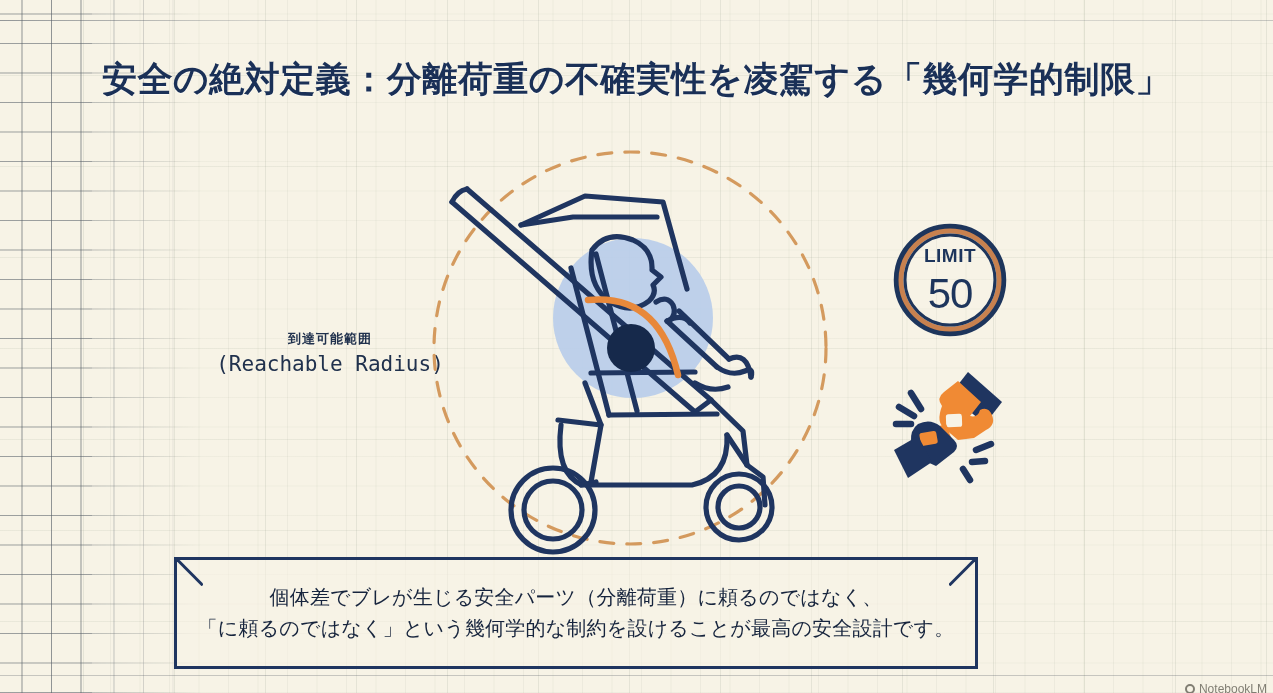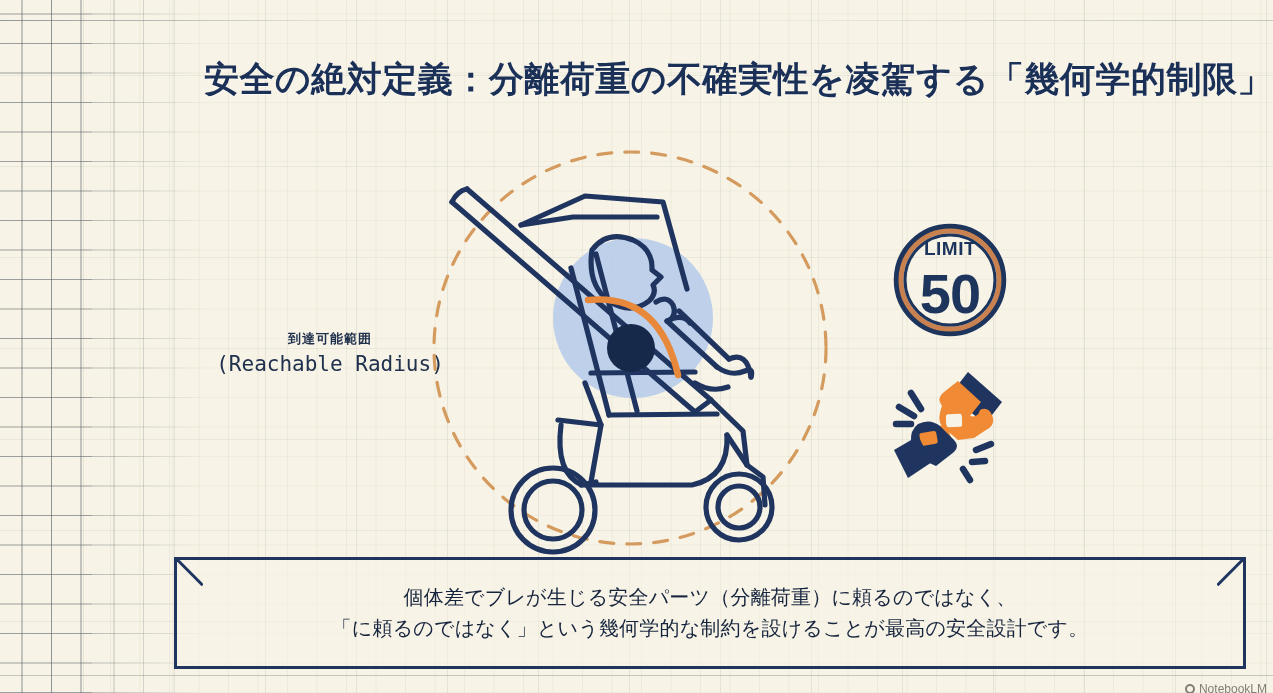--- a/index.html
+++ b/index.html
@@ -77,21 +77,21 @@
       rgba(86,94,104,0.06) 60%,
       rgba(86,94,104,0.22) 88%,
       rgba(86,94,104,0.30) 100%);
   }
 
   
   .title {
     position: absolute;
     left: 0; top: 56px;
     width: 1273px;
-    text-align: right;
+    text-align: center;
     font-size: 35px;
     font-weight: 700;
     letter-spacing: 0.5px;
     color: #1a3057;
     text-shadow: 0 1px 0 rgba(255,255,255,0.55);
   }
 
   
   .radius-label {
     position: absolute;
@@ -137,37 +137,37 @@
     color: #1d355c;
     line-height: 1;
   }
   .limit-badge .word {
     font-size: 19px;
     font-weight: 700;
     letter-spacing: 0.5px;
     margin-bottom: 8px;
   }
   .limit-badge .num {
-    font-size: 56px;
-    font-weight: 700;
+    font-size: 42px;
+    font-weight: 400;
     letter-spacing: -1px;
   }
 
   
   .buckle {
     position: absolute;
     left: 884px; top: 362px;
     width: 130px; height: 126px;
   }
 
   
   .concl {
     position: absolute;
     left: 174px; top: 557px;
-    width: 1072px; height: 112px;
+    width: 804px; height: 112px;
     border: 3px solid #1f3560;
     background: rgba(247,243,230,0.55);
     box-sizing: border-box;
   }
   .concl .corner {
     position: absolute;
     width: 26px; height: 26px;
     overflow: hidden;
   }
   .concl .corner::after {

